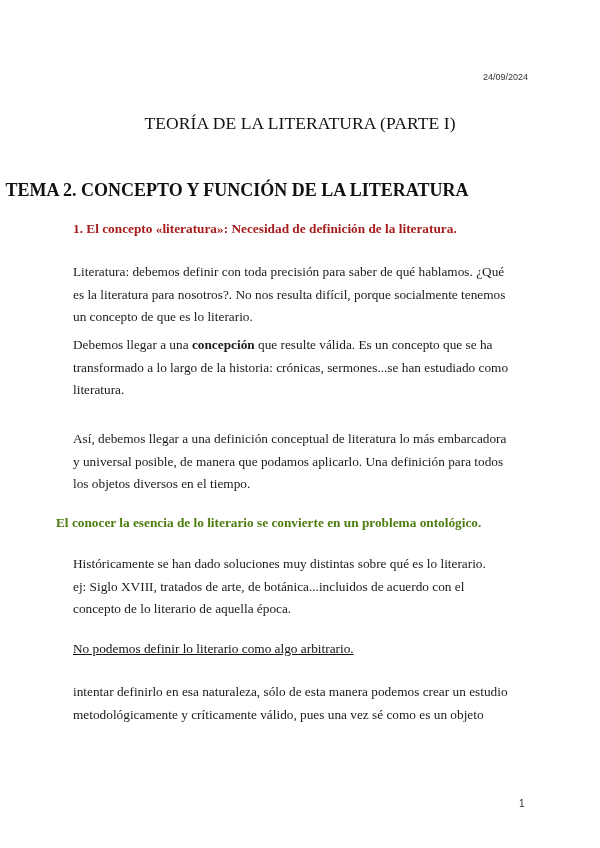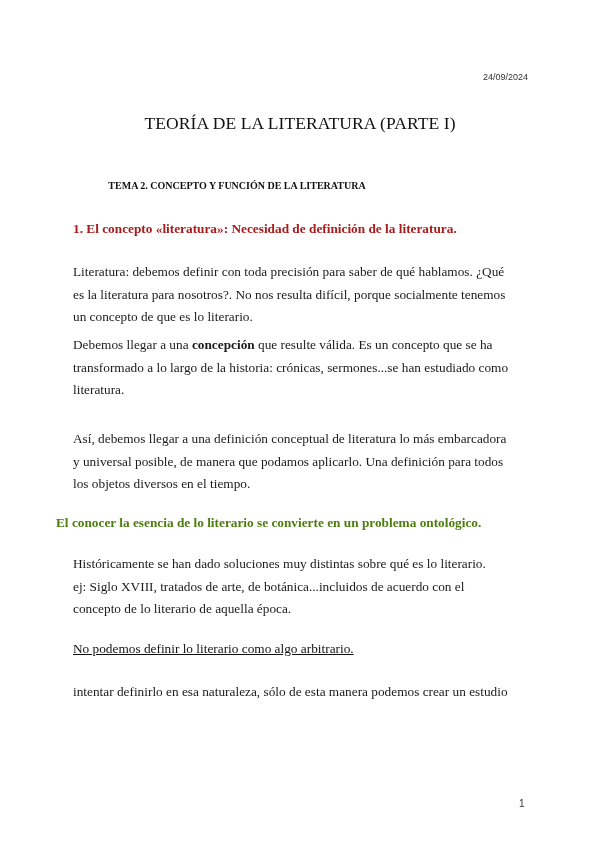--- a/index.html
+++ b/index.html
@@ -34,21 +34,21 @@
       letter-spacing: 0.1px;
       color: #111;
     }
     .subtitle {
       position: absolute;
       top: 180px;
       left: 0;
       width: 474px;
       text-align: center;
       font-weight: bold;
-      font-size: 10px;
+      font-size: 18px;
       color: #111;
     }
     .section-heading {
       position: absolute;
       top: 221px;
       left: 73px;
       font-weight: bold;
       font-size: 13.3px;
       color: #a61c1c;
     }
@@ -124,17 +124,18 @@
   <div class="para" style="top: 553px;">
     <span class="line">Históricamente se han dado soluciones muy distintas sobre qué es lo literario.</span>
     <span class="line">ej: Siglo XVIII, tratados de arte, de botánica...incluidos de acuerdo con el</span>
     <span class="line">concepto de lo literario de aquella época.</span>
   </div>
 
   <div class="underline-line" style="top: 641px;">No podemos definir lo literario como algo arbitrario.</div>
 
   <div class="para" style="top: 681px;">
     <span class="line">intentar definirlo en esa naturaleza, sólo de esta manera podemos crear un estudio</span>
+    <span class="line">metodológicamente y críticamente válido, pues una vez sé como es un objeto</span>
   </div>
 
   <div class="page-number">1</div>
 
 </div>
 
 </body></html>

